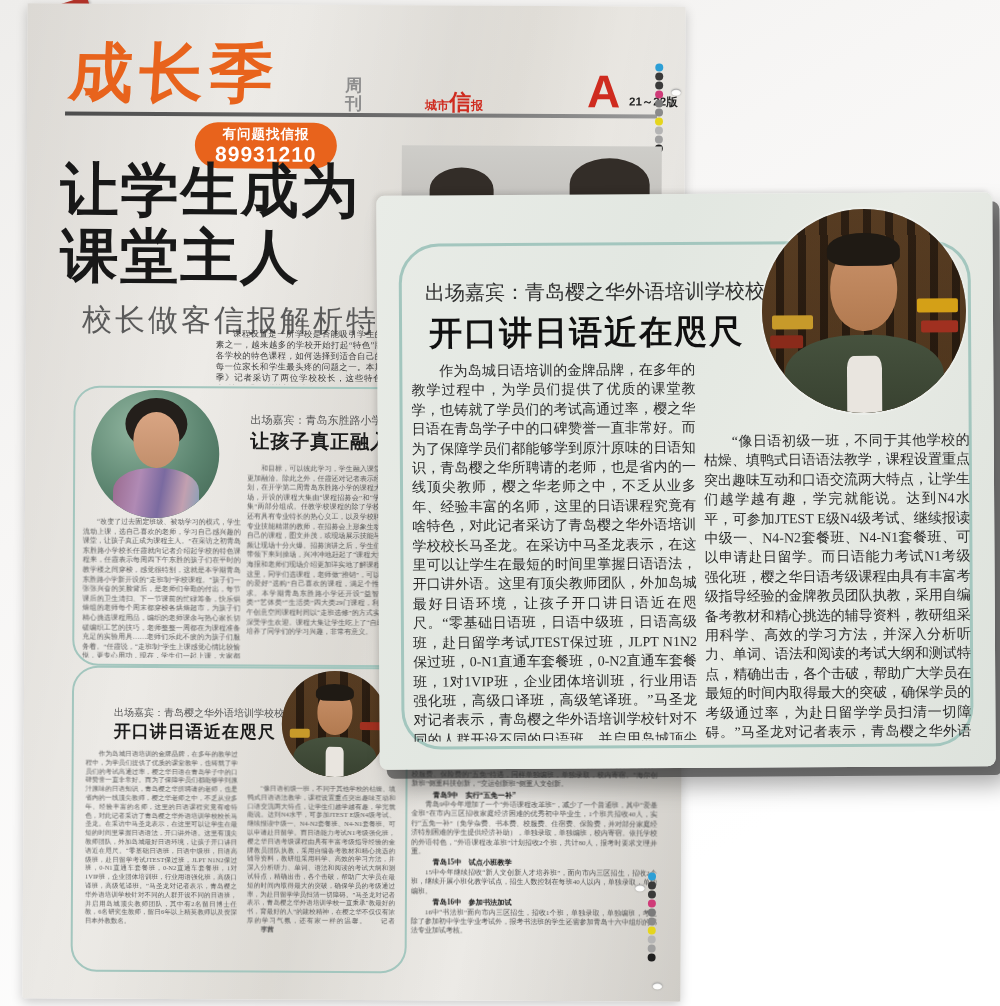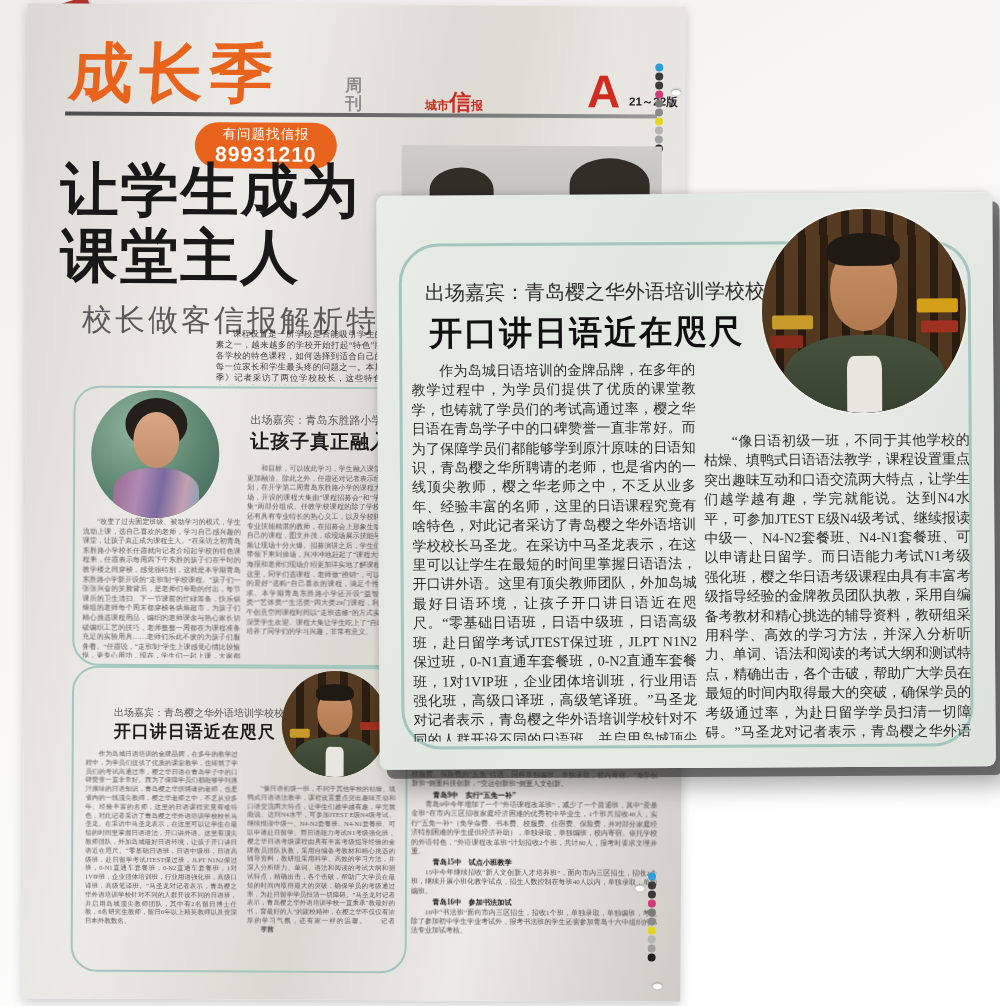--- a/index.html
+++ b/index.html
@@ -25,21 +25,21 @@
   .minfo{position:absolute;left:450px;top:66px;width:140px;font-size:8.5px;
          line-height:12px;color:#3f3f3f;white-space:nowrap;}
   .aletter{position:absolute;left:560px;top:58px;font-size:46px;font-weight:900;color:#cf2b1f;}
   .arange{position:absolute;left:602px;top:88px;font-size:11.5px;font-weight:700;color:#222;}
   .dots{position:absolute;display:flex;flex-direction:column;}
   .dots .dot{width:8px;height:8px;border-radius:50%;margin-bottom:1px;}
   .dots-top{left:628px;top:57px;} .dots-bottom{left:625px;top:866px;}
   .hotline{position:absolute;left:168px;top:118px;width:142px;height:46px;border-radius:23px;
            background:#e8631c;color:#fff;text-align:center;display:flex;flex-direction:column;
            justify-content:center;}
-  .hotline .l1{font-size:13.5px;font-weight:400;letter-spacing:1px;}
+  .hotline .l1{font-size:13.5px;font-weight:700;letter-spacing:1px;}
   .hotline .l2{font-size:21px;font-weight:900;letter-spacing:1px;line-height:22px;}
   
   .hl{position:absolute;left:34px;font-size:58px;line-height:60px;font-weight:900;
       color:#181818;letter-spacing:2px;white-space:nowrap;}
   .hl1{top:156px;} .hl2{top:222px;}
   .subt{position:absolute;left:56px;top:296px;font-size:30px;color:#5a5a5a;letter-spacing:3px;
         font-family:"Liberation Serif",serif;white-space:nowrap;}
   .intro{position:absolute;left:190px;top:324px;width:194px;height:56px;overflow:hidden;
          font-size:8.5px;line-height:11px;color:#3c3c3c;text-align:justify;
          font-family:"Liberation Serif",serif;}

